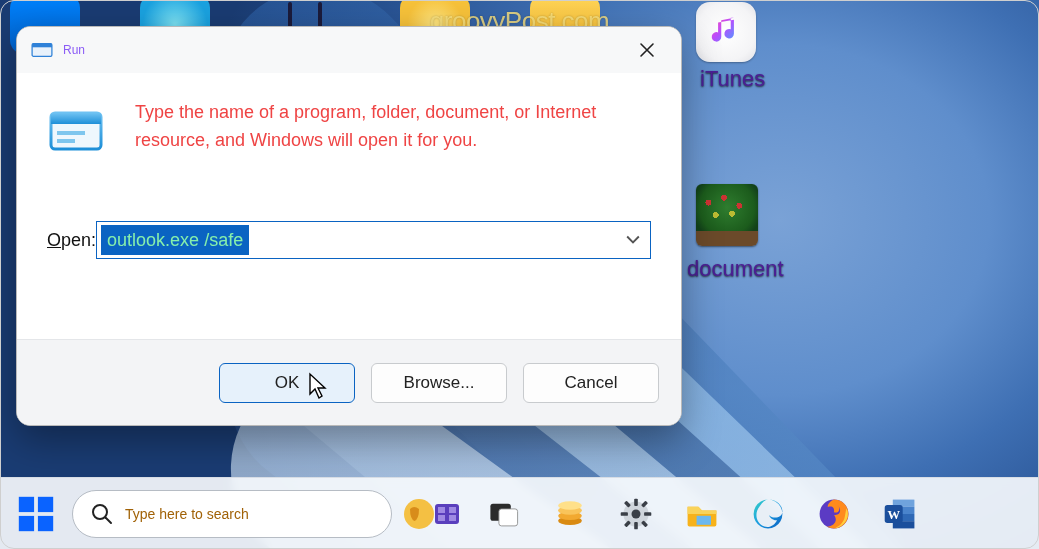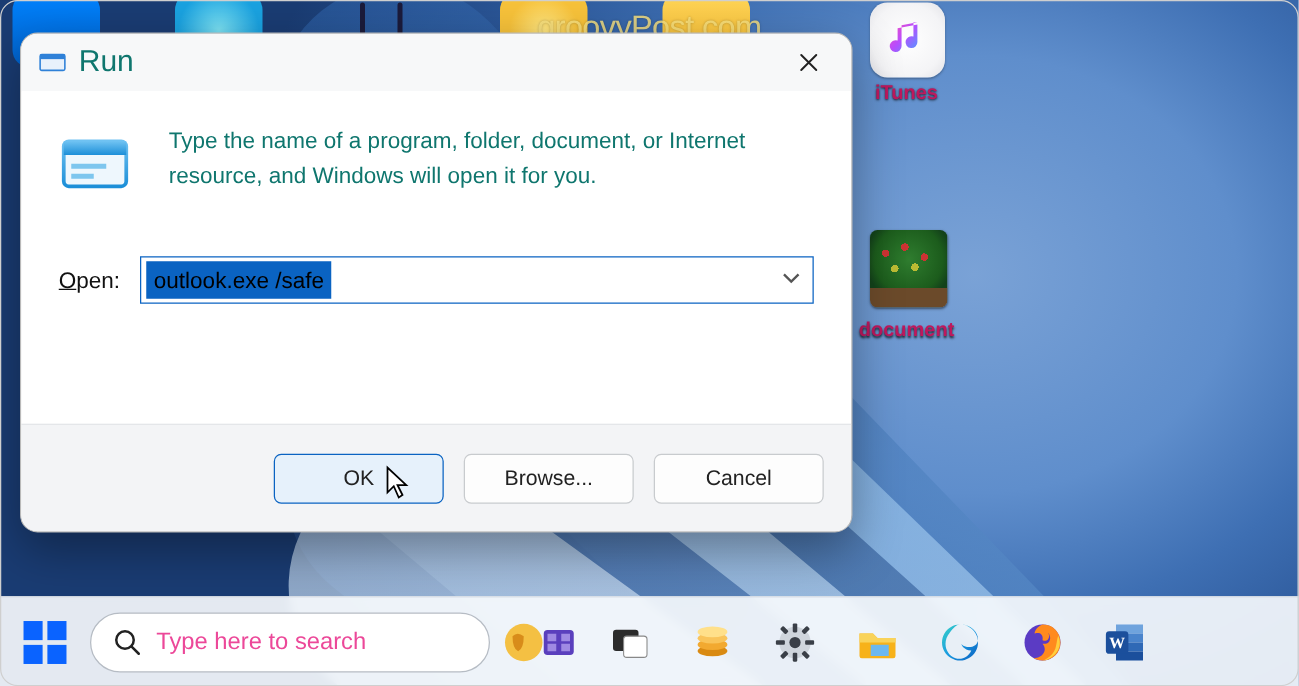--- a/index.html
+++ b/index.html
@@ -47,21 +47,21 @@
   .bi3::before{left:18px;} .bi3::after{right:18px;}
   .bi4 { background:radial-gradient(circle,#ffe680 0%, #f7c23a 60%);}
   .bi5 { background:linear-gradient(#ffd659,#f6b82a);}
   .itunes-ico {
     position:absolute; left:696px; top:2px; width:60px; height:60px; border-radius:14px;
     background:radial-gradient(circle at 50% 50%,#ffffff 0%,#f4f4f6 68%,#e1e1e6 100%);
     display:flex; align-items:center; justify-content:center;
     box-shadow:0 1px 2px rgba(0,0,0,0.3);
   }
   .itunes-ico svg { width:38px; height:38px;}
-  .desk-label { position:absolute; color:#be185d; font-size:16px; text-shadow:0 1px 2px rgba(0,0,0,0.8);font-weight:bold;}
+  .desk-label { position:absolute; color:#4c1d95; font-size:22px; text-shadow:0 1px 2px rgba(0,0,0,0.8);}
   .lbl-itunes { left:700px; top:66px; }
   .lbl-windirstat { left:687px; top:256px; }
   .windirstat-ico {
     position:absolute; left:696px; top:184px; width:62px; height:62px; border-radius:6px;
     background:
       linear-gradient(to top,#6b4a2a 0 25%, transparent 25%),
       radial-gradient(circle at 50% 38%, #2f7d2f 0%, #1c5c1c 55%, #13421a 70%);
     box-shadow:0 1px 2px rgba(0,0,0,0.5);
   }
   .windirstat-ico::after{
@@ -81,38 +81,38 @@
     box-shadow:0 14px 38px rgba(0,0,0,0.35);
     display:flex; flex-direction:column; overflow:hidden;
   }
   .titlebar {
     height:46px; display:flex; align-items:center; padding:0 14px;
     background:#f7f8f9;
   }
   .titlebar .win-ico {
     width:22px; height:18px; margin-right:10px; display:flex; align-items:center; justify-content:center;
   }
-  .titlebar .title { font-size:24px; color:#0f766e; }
+  .titlebar .title { font-size:12px; color:#8b5cf6; }
   .titlebar .spacer { flex:1; }
   .close-btn { width:40px; height:32px; display:flex; align-items:center; justify-content:center; border-radius:6px;}
 
   .body-area { flex:1; padding:26px 30px 10px 30px; background:#fff; }
   .intro { display:flex; gap:30px; }
   .big-run-ico { flex:0 0 58px; height:58px; margin-top:4px;}
-  .intro-text { font-size:18px; line-height:1.55; color:#0f766e; }
-
-  .open-row { display:flex; align-items:center; margin-top:44px; gap:16px; }
+  .intro-text { font-size:18px; line-height:1.55; color:#ef4444; }
+
+  .open-row { display:flex; align-items:center; margin-top:60px; gap:0; }
   .open-label { font-size:18px; color:#111; }
   .open-label span { text-decoration:underline; }
   .combo {
     flex:1; height:38px; border:1px solid #0a63c2; background:#fff;
     display:flex; align-items:center; position:relative;
   }
   .combo .sel {
-    margin:3px 0 3px 4px; padding:2px 6px; background:#0a63c2; color:#000000;
+    margin:3px 0 3px 4px; padding:2px 6px; background:#0a63c2; color:#86efac;
     font-size:18px; line-height:26px;
   }
   .combo .caret {
     position:absolute; right:10px; top:50%; transform:translateY(-50%);
     color:#555;
   }
 
   .button-bar {
     height:86px; background:#f3f4f6; border-top:1px solid #e4e6e9;
     display:flex; align-items:center; justify-content:flex-end; gap:16px; padding:0 22px;
@@ -133,21 +133,21 @@
     position:absolute; left:0; right:0; bottom:0; height:72px;
     background:rgba(245,248,252,0.92); backdrop-filter:blur(4px);
     border-top:1px solid #d7dde5;
     display:flex; align-items:center; padding:0 8px; gap:8px;
   }
   .start-btn { width:56px; height:56px; border-radius:8px; display:flex; align-items:center; justify-content:center;}
   .search-box {
     width:320px; height:48px; border:1px solid #b6bcc4; background:#fff; border-radius:28px;
     display:flex; align-items:center; padding:0 18px; gap:12px;
   }
-  .search-box .ph { color:#ec4899; font-size:19px; }
+  .search-box .ph { color:#a16207; font-size:14px; }
 
   .widget-cluster { display:flex; align-items:center; margin-left:2px;}
   .wic { width:34px; height:34px; margin-right:-6px; border-radius:8px;}
 
   .task-icons { display:flex; align-items:center; gap:26px; margin-left:18px; }
   .tico { width:40px; height:40px; display:flex; align-items:center; justify-content:center; border-radius:8px;}
 </style>
 </head>
 <body>
 

